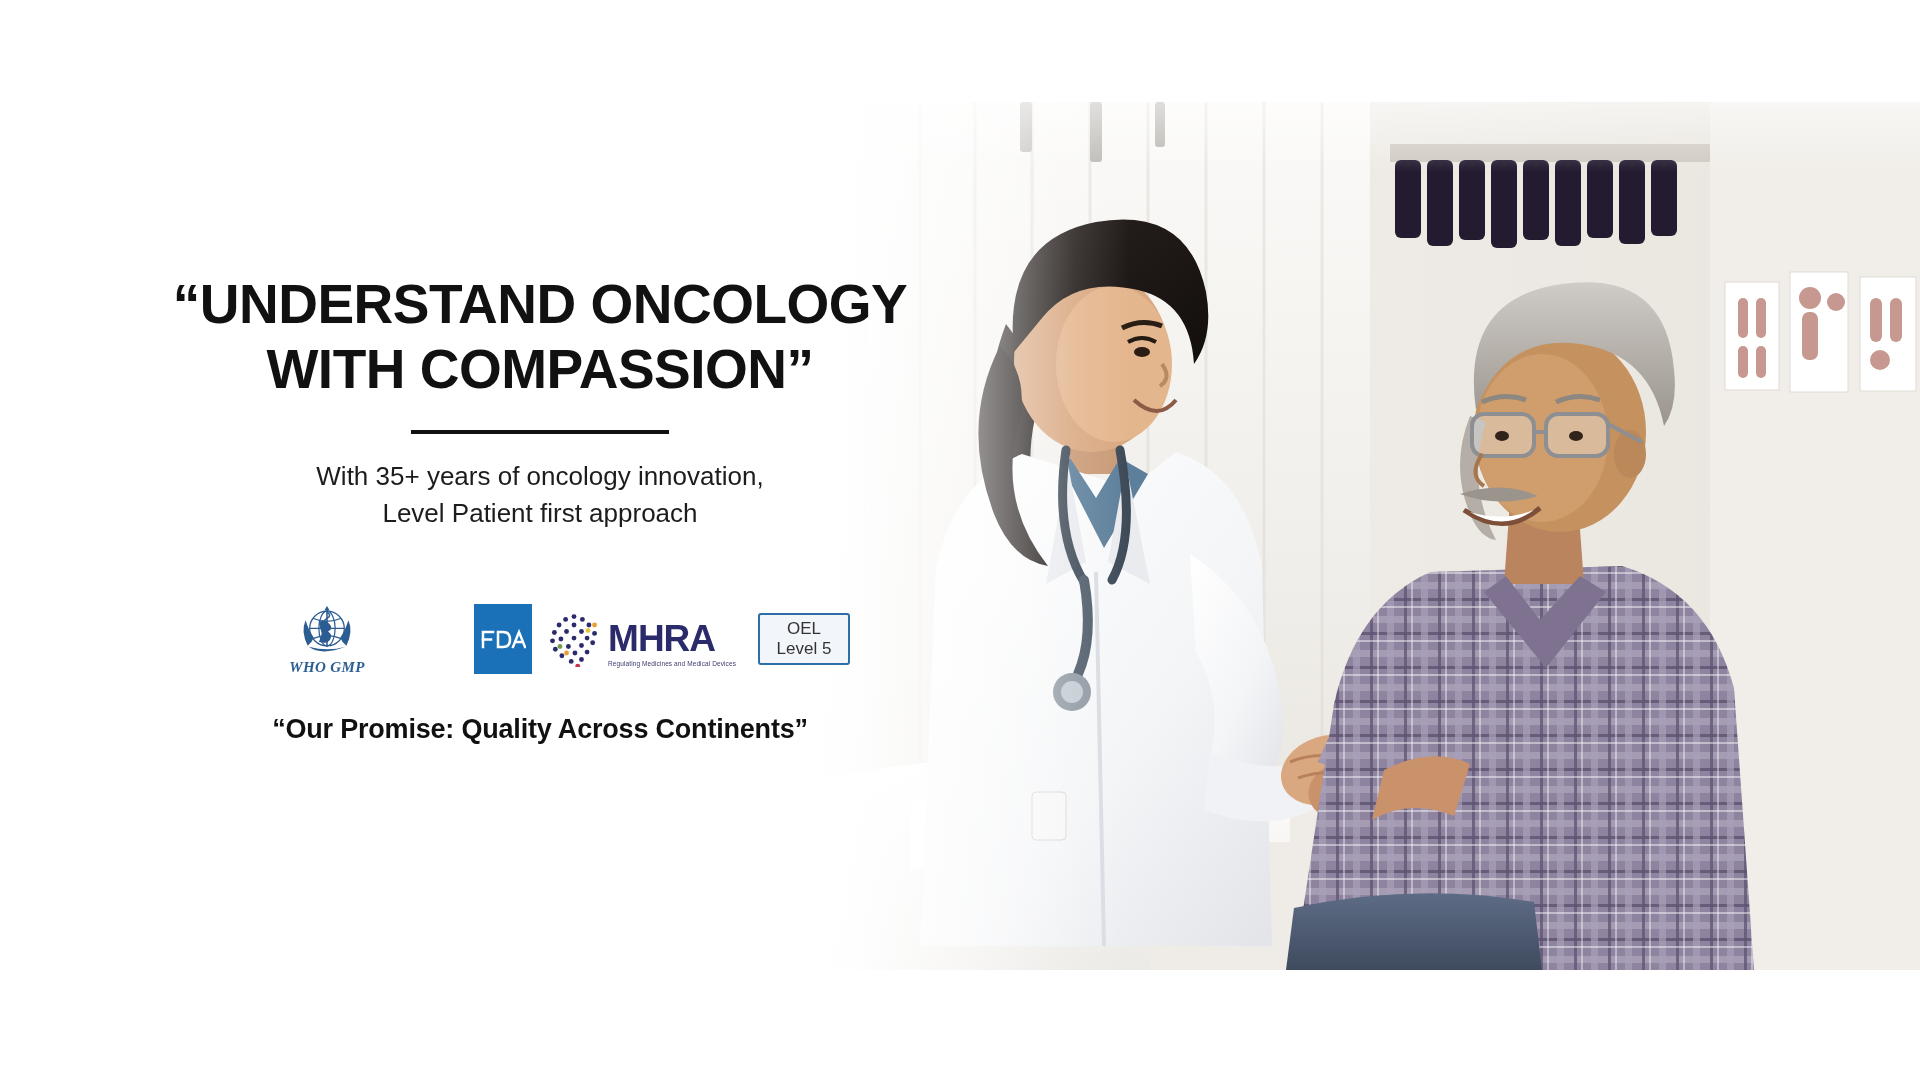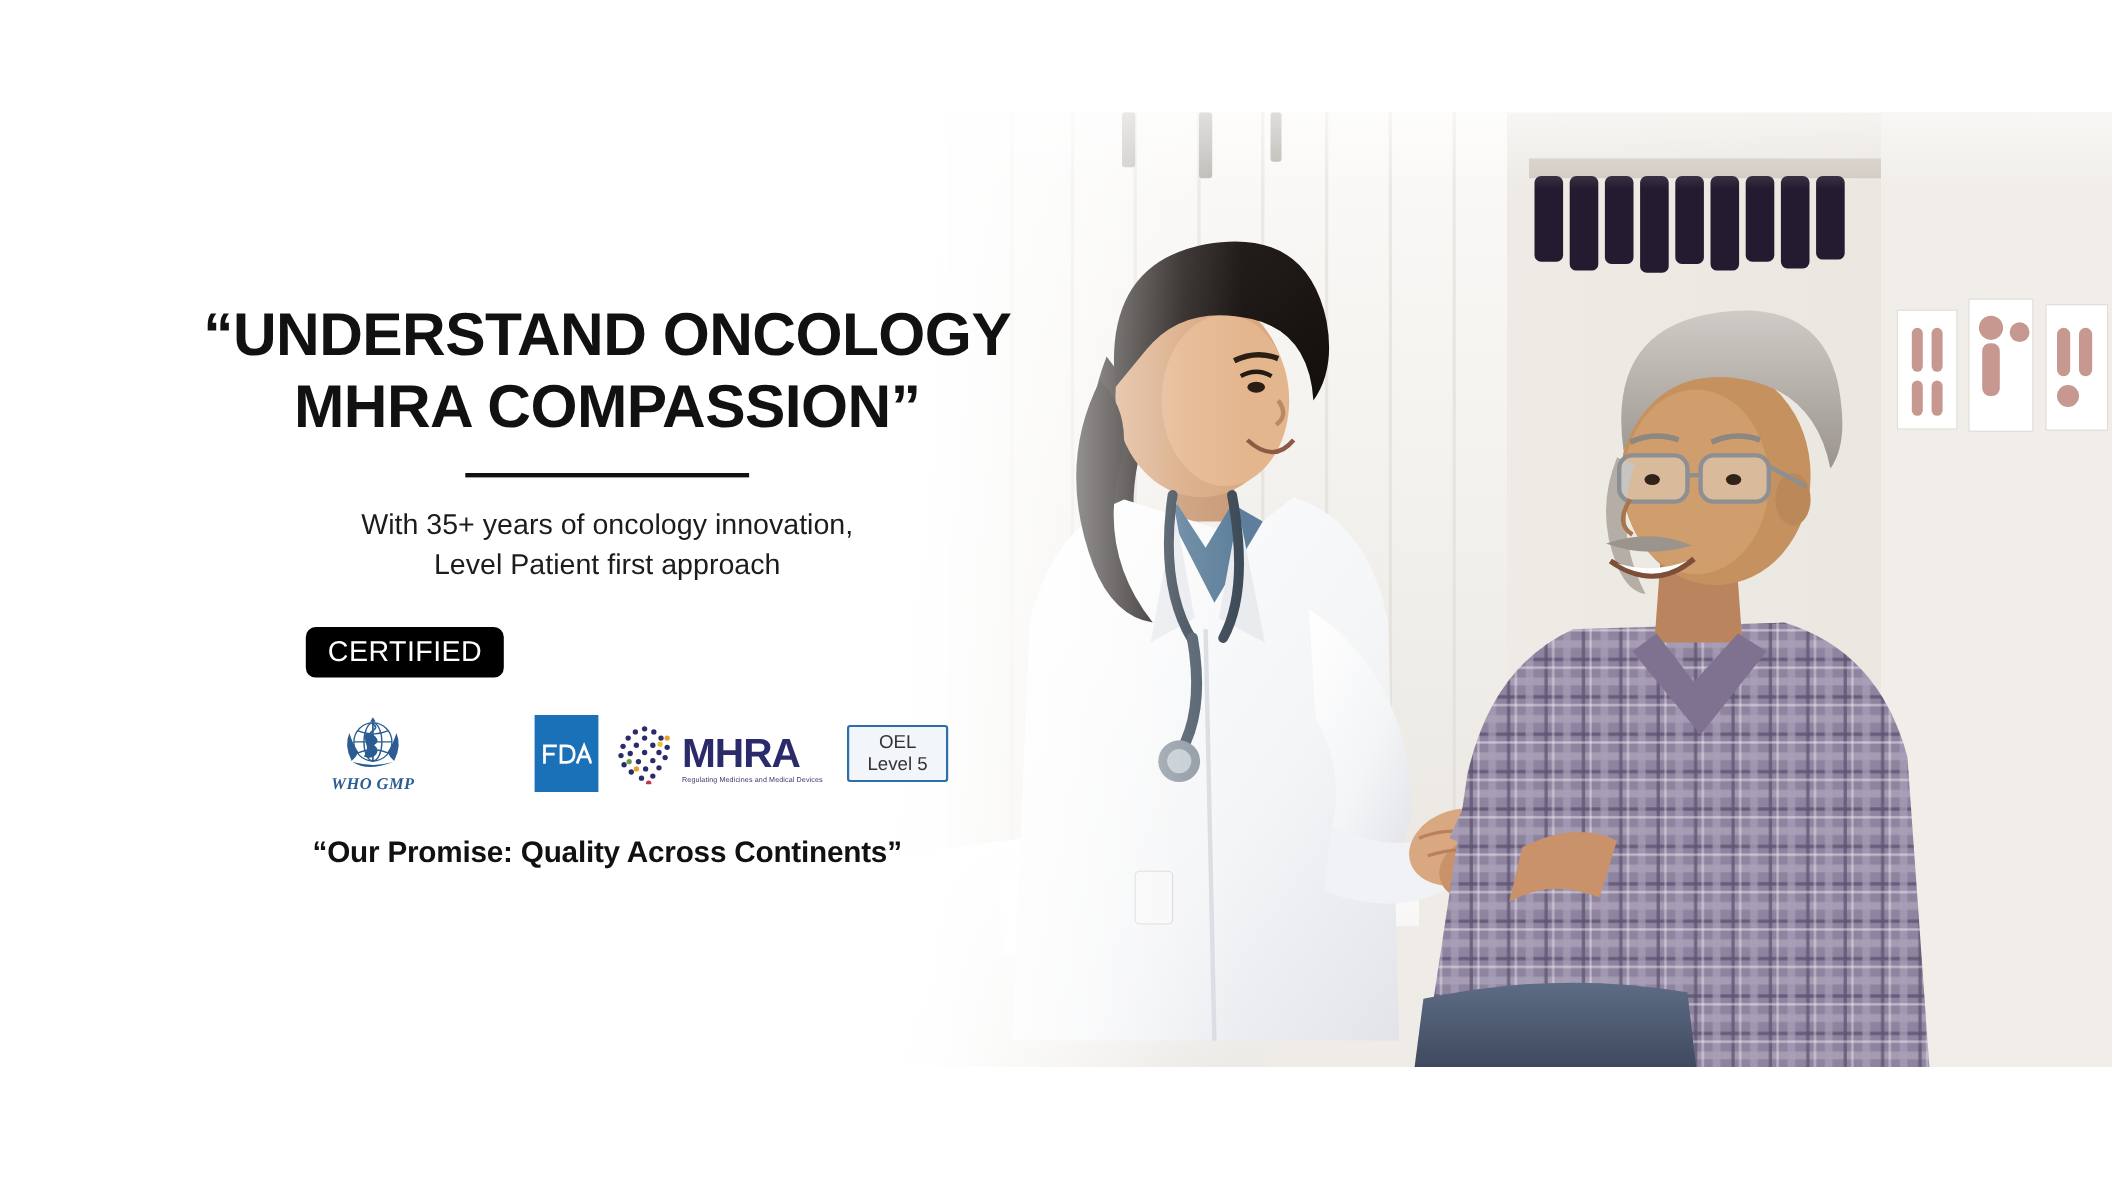--- a/index.html
+++ b/index.html
@@ -32,21 +32,21 @@
     position:absolute;
     left:770px; top:102px;
     width:1150px; height:70px;
     background:linear-gradient(to bottom,rgba(255,255,255,0.55),rgba(255,255,255,0));
     pointer-events:none;
   }
 
   
   .content {
     position:absolute;
-    left:12px; top:0px;
+    left:0px; top:0px;
     width:1080px; height:1080px;
     display:flex;
     flex-direction:column;
     align-items:center;
     justify-content:flex-start;
     padding-top:272px;
     z-index:5;
   }
 
   .headline {
@@ -402,32 +402,31 @@
     </g>
   </svg>
 </div>
 <div class="photo-fade"></div>
 <div class="photo-fade-top"></div>
 
 <div class="content">
 
   <h1 class="headline">
     <span class="ln">“UNDERSTAND ONCOLOGY</span>
-    <span class="ln">MHRA COMPASSION”</span>
+    <span class="ln">WITH COMPASSION”</span>
   </h1>
 
   <div class="divider"></div>
 
   <p class="subtitle">
     <span class="ln">With 35+ years of oncology innovation,</span>
     <span class="ln">Level Patient first approach</span>
   </p>
 
   <div class="pill-row">
-    <span class="pill pill-certified">CERTIFIED</span>
   </div>
 
   <div class="logo-row">
 
     <div class="who-block">
       <svg class="who-emblem" viewBox="0 0 120 110" aria-hidden="true">
         <g fill="none" stroke="#2b5d92" stroke-width="2.4">
           <circle cx="60" cy="52" r="34"></circle>
           <ellipse cx="60" cy="52" rx="16" ry="34"></ellipse>
           <line x1="26" y1="52" x2="94" y2="52"></line>

